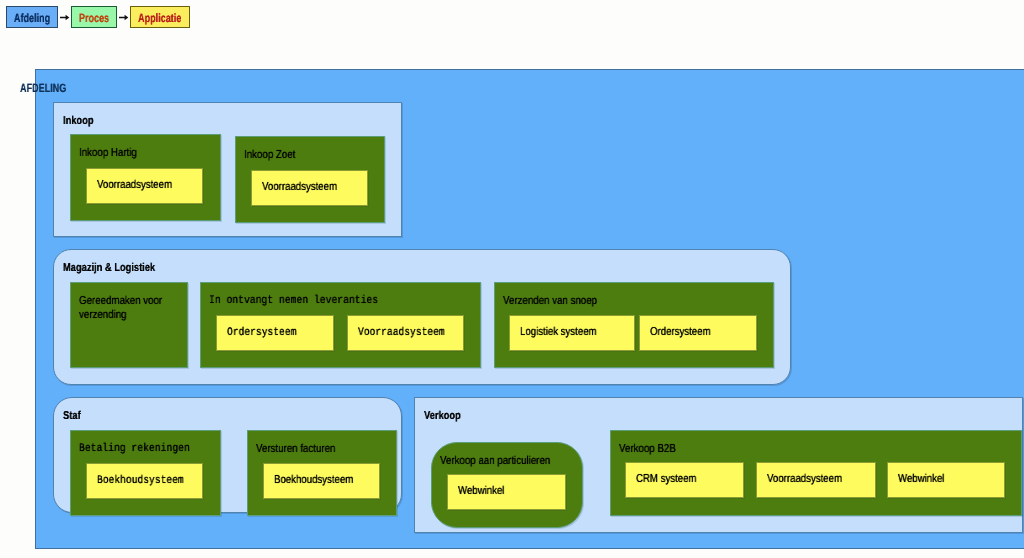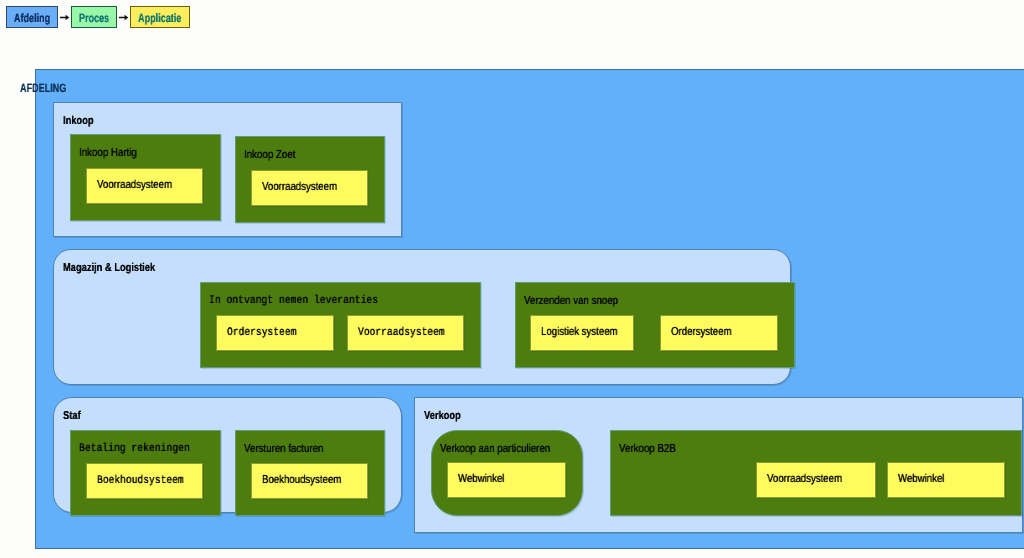--- a/index.html
+++ b/index.html
@@ -28,22 +28,22 @@
     font-size:12px;
     font-weight:bold;
     text-shadow:0 0 0.4px currentColor;
     line-height:12px;
     white-space:nowrap;
     display:inline-block;
     transform:scaleX(0.755) translateZ(0);will-change:transform;
     position:relative;top:1px;
   }
   .lb-afdeling{width:52px;background:#6BAEF8;border-color:#2b4a69;color:#0b2d5e;}
-  .lb-proces  {width:46px;background:#99F7A9;border-color:#1a5c34;color:#0f766e;}
-  .lb-applicatie{width:60px;background:#FBEE5E;border-color:#6b5f0c;color:#0f766e;}
+  .lb-proces  {width:46px;background:#99F7A9;border-color:#1a5c34;color:#c2410c;}
+  .lb-applicatie{width:60px;background:#FBEE5E;border-color:#6b5f0c;color:#b91c1c;}
   .legend-arrow{
     width:13px;height:22px;
     display:flex;align-items:center;justify-content:center;
     color:#000;font-size:13px;line-height:1;
   }
   .legend-arrow svg{display:block;}
 
   
   #afdeling{
     position:absolute;left:8px;top:69px;
@@ -143,64 +143,70 @@
       </div>
       <div class="subproces" style="left: 182px; top: 34px; width: 150px; height: 87px;">
         <div class="subproces-title" style="width: 151px;">Inkoop Zoet</div>
         <div class="applicatie" style="left: 17px; top: 35px; width: 117px; height: 36px;">
           <div class="applicatie-title">Voorraadsysteem</div>
         </div>
       </div>
     </div>
     <div class="proces" style="left: 17px; top: 179px; width: 738px; height: 136px; border-radius: 18px;">
       <div class="proces-title">Magazijn &amp; Logistiek</div>
+      <div class="subproces" style="left: 17px; top: 33px; width: 118px; height: 86px;">
+        <div class="subproces-title" style="width: 114px;">Gereedmaken voor verzending</div>
+      </div>
       <div class="subproces" style="left: 147px; top: 33px; width: 281px; height: 86px; font-family: Liberation Mono, monospace;">
         <div class="subproces-title" style="width: 307px;">In ontvangt nemen leveranties</div>
         <div class="applicatie" style="left: 17px; top: 34px; width: 118px; height: 36px;">
           <div class="applicatie-title">Ordersysteem</div>
         </div>
         <div class="applicatie" style="left: 148px; top: 34px; width: 117px; height: 36px;">
           <div class="applicatie-title">Voorraadsysteem</div>
         </div>
       </div>
-      <div class="subproces" style="left: 462px; top: 33px; width: 280px; height: 86px;">
+      <div class="subproces" style="left: 441px; top: 33px; width: 280px; height: 86px;">
         <div class="subproces-title" style="width: 305px;">Verzenden van snoep</div>
-        <div class="applicatie" style="left: 16px; top: 34px; width: 104px; height: 36px;">
+        <div class="applicatie" style="left: 16px; top: 34px; width: 126px; height: 36px;">
           <div class="applicatie-title">Logistiek systeem</div>
         </div>
         <div class="applicatie" style="left: 146px; top: 34px; width: 118px; height: 36px;">
           <div class="applicatie-title">Ordersysteem</div>
         </div>
       </div>
     </div>
     <div class="proces" style="left: 17px; top: 327px; width: 349px; height: 116px; border-radius: 19px;">
       <div class="proces-title">Staf</div>
       <div class="subproces" style="left: 17px; top: 33px; width: 151px; height: 86px; font-family: Liberation Mono, monospace;">
         <div class="subproces-title" style="width: 153px;">Betaling rekeningen</div>
         <div class="applicatie" style="left: 17px; top: 34px; width: 117px; height: 36px;">
           <div class="applicatie-title">Boekhoudsysteem</div>
         </div>
       </div>
-      <div class="subproces" style="left: 182px; top: 33px; width: 150px; height: 86px;">
+      <div class="subproces" style="left: 194px; top: 33px; width: 150px; height: 86px;">
         <div class="subproces-title" style="width: 151px;">Versturen facturen</div>
         <div class="applicatie" style="left: 17px; top: 34px; width: 117px; height: 36px;">
           <div class="applicatie-title">Boekhoudsysteem</div>
         </div>
       </div>
     </div>
     <div class="proces" style="left: 378px; top: 327px; width: 609px; height: 136px;">
       <div class="proces-title">Verkoop</div>
-      <div class="subproces" style="left: 17px; top: 33px; width: 152px; height: 86px; border-radius: 26px;">
+      <div class="subproces" style="left: 17px; top: 45px; width: 152px; height: 86px; border-radius: 26px;">
         <div class="subproces-title" style="width: 154px;">Verkoop aan particulieren</div>
         <div class="applicatie" style="left: 17px; top: 33px; width: 119px; height: 36px;">
           <div class="applicatie-title">Webwinkel</div>
         </div>
       </div>
       <div class="subproces" style="left: 196px; top: 33px; width: 412px; height: 86px;">
         <div class="subproces-title" style="width: 462px;">Verkoop B2B</div>
+        <div class="applicatie" style="left: 16px; top: 33px; width: 119px; height: 36px;">
+          <div class="applicatie-title">CRM systeem</div>
+        </div>
         <div class="applicatie" style="left: 147px; top: 33px; width: 120px; height: 36px;">
           <div class="applicatie-title">Voorraadsysteem</div>
         </div>
         <div class="applicatie" style="left: 278px; top: 33px; width: 118px; height: 36px;">
           <div class="applicatie-title">Webwinkel</div>
         </div>
       </div>
     </div>
   </div>
 <div id="afdeling-title">AFDELING</div>

